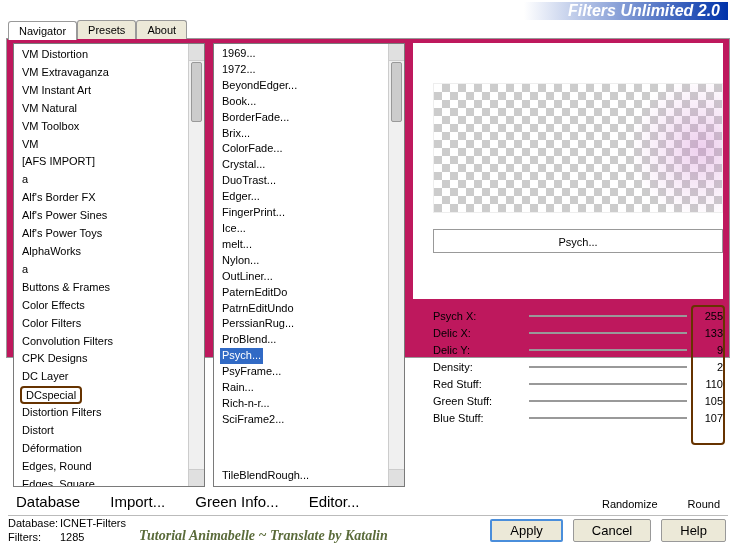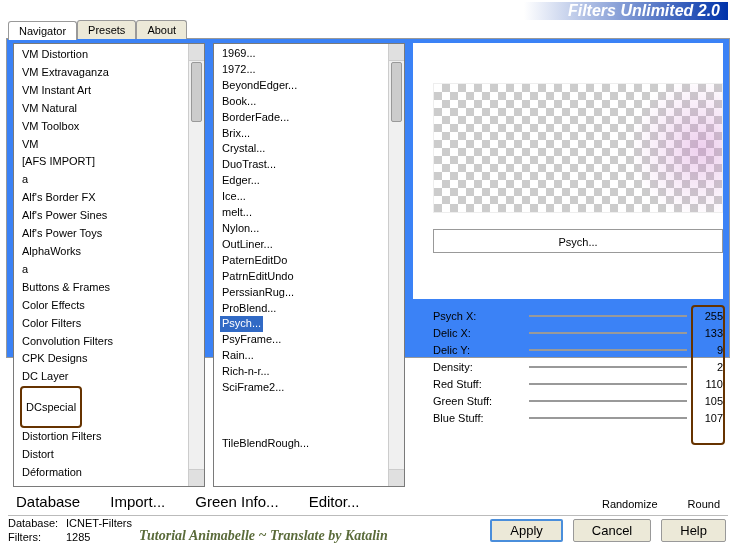--- a/index.html
+++ b/index.html
@@ -6,54 +6,54 @@
 body { width: 736px; height: 546px; background: #fff; font-size: 11px; color: #000; position: relative; overflow: hidden; }
 
 .header-bar { position: absolute; top: 2px; right: 4px; left: 4px; height: 20px; }
 .header-title { position: absolute; right: 4px; top: 0; font-size: 16px; font-weight: bold; font-style: italic; color: #0033aa; background: linear-gradient(to left, #0033aa 0%, #fff 60%); -webkit-background-clip: border-box; padding: 0 8px 0 60px; color: #fff; text-align: right; width: 340px; }
 .header-title span { color: #fff; }
 
 .tabs { position: absolute; top: 20px; left: 8px; display: flex; z-index: 2; }
 .tab { padding: 3px 10px; font-size: 11px; border: 1px solid #999; border-bottom: none; background: #ece9d8; cursor: pointer; border-radius: 3px 3px 0 0; margin-right: 0; }
 .tab.active { background: #fff; position: relative; top: 1px; }
 
-.main-area { position: absolute; top: 38px; left: 6px; right: 6px; height: 320px; border: 1px solid #999; background: #3b82f6; }
+.main-area { position: absolute; top: 38px; left: 6px; right: 6px; height: 320px; border: 1px solid #999; background: #be185d; }
 
 .list-panel { position: absolute; top: 4px; width: 192px; height: 444px; border: 1px solid #7a7a7a; background: #fff; overflow: hidden; }
 .list-panel.left { left: 6px; }
 .list-panel.right { left: 206px; }
 .list-panel .scrollbar { position: absolute; right: 0; top: 0; bottom: 0; width: 16px; background: #f0f0f0; border-left: 1px solid #ccc; }
 .list-panel .scrollbar::before { content: ''; position: absolute; top: 0; left: 0; right: 0; height: 16px; background: #e0e0e0; border-bottom: 1px solid #ccc; }
 .list-panel .scrollbar::after { content: ''; position: absolute; bottom: 0; left: 0; right: 0; height: 16px; background: #e0e0e0; border-top: 1px solid #ccc; }
 .list-panel .thumb { position: absolute; left: 2px; right: 2px; top: 18px; height: 60px; background: #ccc; border: 1px solid #999; border-radius: 2px; }
 
 .list-items { padding: 2px 0 2px 6px; }
 .list-item { padding: 1px 2px; font-size: 11px; line-height: 15.9px; white-space: nowrap; cursor: pointer; }
 .list-item.selected { background: #316ac5; color: #fff; display: inline-block; padding: 0 2px; }
-.list-item.highlighted { border: 2px solid #663300; border-radius: 4px; display: inline-block; padding: 12px 4px; line-height: 14px; }
+.list-item.highlighted { border: 2px solid #663300; border-radius: 4px; display: inline-block; padding: 0 4px; line-height: 14px; }
 
 .preview-panel { position: absolute; top: 4px; left: 406px; right: 6px; height: 256px; background: #fff; }
 .preview-img { position: absolute; top: 40px; left: 20px; right: 0; height: 130px; background: repeating-conic-gradient(#ccc 0 25%, #fff 0 50%) 0 0 / 16px 16px; border: 1px solid #eee; }
 .preview-swirl { position: absolute; right: 0; top: 0; bottom: 0; width: 100px; background: radial-gradient(circle at 80% 50%, rgba(200,100,200,0.3), transparent 70%); }
 .preview-label-box { position: absolute; top: 186px; left: 20px; right: 0; height: 24px; border: 1px solid #999; text-align: center; line-height: 24px; font-size: 11px; }
 
 .params { position: absolute; top: 268px; left: 426px; right: 6px; }
 .param-row { display: flex; justify-content: space-between; align-items: center; height: 17px; font-size: 11px; }
 .param-label { flex: 0 0 90px; }
 .param-slider { flex: 1; height: 2px; background: #999; margin: 0 6px; position: relative; }
 .param-value { flex: 0 0 30px; text-align: right; }
 .values-highlight { position: absolute; top: 266px; right: 4px; width: 34px; height: 140px; border: 2px solid #663300; border-radius: 4px; }
 
 .bottom-buttons-left { position: absolute; bottom: 36px; left: 16px; display: flex; gap: 30px; font-size: 15px; }
 .bottom-buttons-right { position: absolute; bottom: 36px; right: 16px; display: flex; gap: 30px; font-size: 11px; }
 .link-btn { cursor: pointer; }
 
 .statusbar { position: absolute; bottom: 2px; left: 8px; right: 8px; height: 28px; display: flex; align-items: center; font-size: 11px; }
 .status-left { display: flex; flex-direction: column; gap: 2px; }
-.status-row { display: flex; gap: 6px; }
+.status-row { display: flex; gap: 0; }
 .status-label { width: 52px; }
 
 .tutorial-text { position: absolute; left: 139px; bottom: 2px; font-family: 'Comic Sans MS', cursive; font-size: 14px; font-style: italic; font-weight: bold; color: #5a6b3a; }
 
 .dlg-buttons { position: absolute; right: 10px; bottom: 4px; display: flex; gap: 10px; }
 .dlg-btn { padding: 2px 18px; font-size: 13px; background: #ece9d8; border: 1px solid #999; border-radius: 2px; cursor: pointer; }
 .dlg-btn.primary { border: 2px solid #4a8edb; }
 
 .hr-line { position: absolute; left: 8px; right: 8px; bottom: 30px; border-top: 1px solid #bbb; }
 </style>
@@ -80,23 +80,25 @@
   </div>
 
   <div class="list-panel right">
     <div class="list-items" id="filter-items">
         <div style="line-height: 15.9px;"><span class="list-item">1969...</span></div>
         <div style="line-height: 15.9px;"><span class="list-item">1972...</span></div>
         <div style="line-height: 15.9px;"><span class="list-item">BeyondEdger...</span></div>
         <div style="line-height: 15.9px;"><span class="list-item">Book...</span></div>
         <div style="line-height: 15.9px;"><span class="list-item">BorderFade...</span></div>
         <div style="line-height: 15.9px;"><span class="list-item">Brix...</span></div>
+        <div style="line-height: 15.9px;"><span class="list-item">ColorFade...</span></div>
         <div style="line-height: 15.9px;"><span class="list-item">Crystal...</span></div>
         <div style="line-height: 15.9px;"><span class="list-item">DuoTrast...</span></div>
         <div style="line-height: 15.9px;"><span class="list-item">Edger...</span></div>
+        <div style="line-height: 15.9px;"><span class="list-item">FingerPrint...</span></div>
         <div style="line-height: 15.9px;"><span class="list-item">Ice...</span></div>
         <div style="line-height: 15.9px;"><span class="list-item">melt...</span></div>
         <div style="line-height: 15.9px;"><span class="list-item">Nylon...</span></div>
         <div style="line-height: 15.9px;"><span class="list-item">OutLiner...</span></div>
         <div style="line-height: 15.9px;"><span class="list-item">PaternEditDo</span></div>
         <div style="line-height: 15.9px;"><span class="list-item">PatrnEditUndo</span></div>
         <div style="line-height: 15.9px;"><span class="list-item">PerssianRug...</span></div>
         <div style="line-height: 15.9px;"><span class="list-item">ProBlend...</span></div>
         <div style="line-height: 15.9px;"><span class="list-item selected">Psych...</span></div>
         <div style="line-height: 15.9px;"><span class="list-item">PsyFrame...</span></div>

